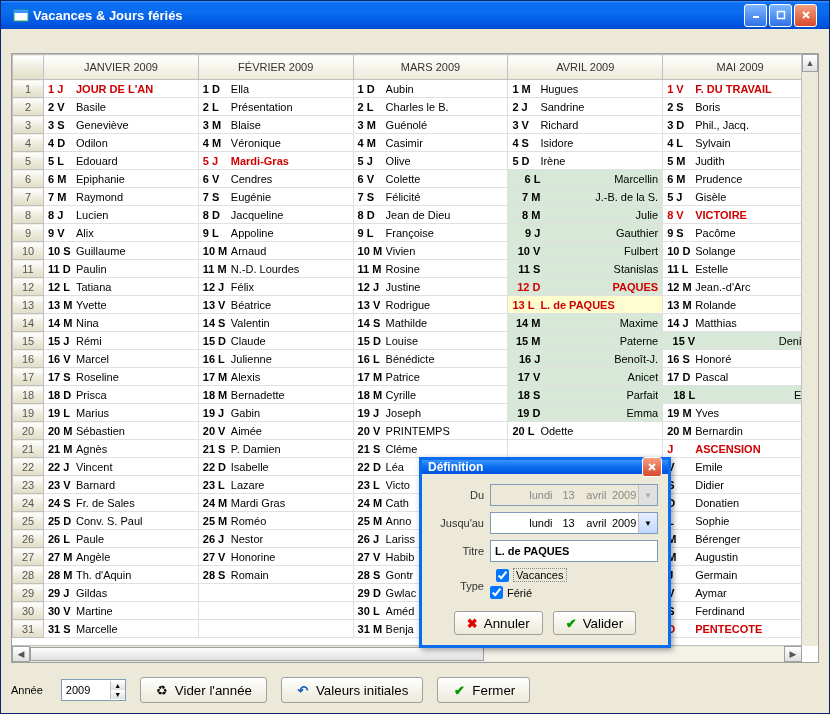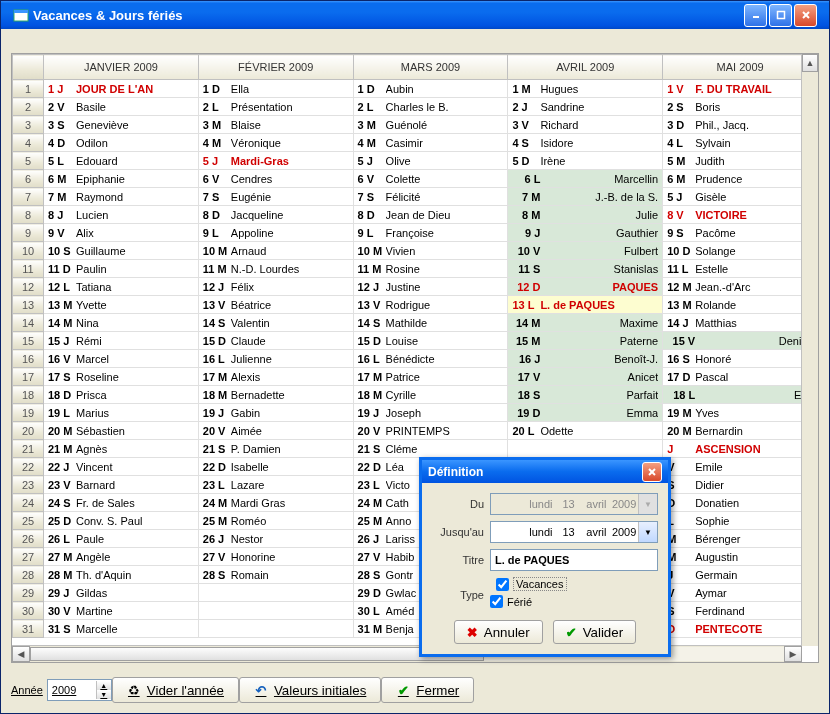--- a/index.html
+++ b/index.html
@@ -22,32 +22,32 @@
 .ncol{flex:1;overflow:hidden;text-overflow:ellipsis;}
 .red .dcol,.red .ncol{color:#d00000;font-weight:bold;}
 .green-bg{background:#d8e8d8;text-align:right;}
 .yellow-bg{background:#fdfdd0;}
 .hscroll{height:16px;background:#ece9d8;border-top:1px solid #c0c0c0;display:flex;align-items:center;}
 .hscroll .arrow{width:16px;height:14px;border:1px solid #a0a0a0;background:linear-gradient(#fff,#e0e0e0);display:flex;align-items:center;justify-content:center;font-size:9px;color:#555;}
 .hscroll .track{flex:1;height:14px;background:#f4f2e8;position:relative;}
 .hscroll .thumb{position:absolute;left:0;top:0;bottom:0;width:60%;background:linear-gradient(#fdfdfd,#e0e0e0);border:1px solid #a0a0a0;}
 .vscroll{position:absolute;right:0;top:0;bottom:16px;width:16px;background:#ece9d8;border-left:1px solid #c0c0c0;}
 .vscroll .arrow{width:14px;height:16px;border:1px solid #a0a0a0;background:linear-gradient(#fff,#e0e0e0);display:flex;align-items:center;justify-content:center;font-size:9px;color:#555;margin:0 auto;}
-.footer{display:flex;align-items:center;padding-top:14px;text-decoration:underline;}
+.footer{display:flex;align-items:center;padding-top:14px;gap:14px;}
 .footer .lbl{margin-right:4px;}
 .spin{display:inline-flex;border:1px solid #7f9db9;background:#fff;height:20px;align-items:center;}
 .spin input{border:none;width:40px;text-align:left;font:inherit;padding:2px 4px;outline:none;}
 .spin .spins{display:flex;flex-direction:column;width:15px;}
 .spin .spins div{height:9px;border-left:1px solid #c0c0c0;display:flex;align-items:center;justify-content:center;font-size:7px;background:linear-gradient(#fff,#e0e0e0);}
 .btn{height:26px;border:1px solid #a0a0a0;border-radius:3px;background:linear-gradient(#fff,#ece9d8);padding:0 14px;display:inline-flex;align-items:center;gap:6px;cursor:pointer;}
 .btn svg,.btn .glyph{width:14px;height:14px;}
 .glyph{display:inline-flex;align-items:center;justify-content:center;font-size:13px;}
 
 .dialog{position:absolute;left:418px;top:456px;width:246px;background:#ece9d8;border:3px solid #0a6cee;box-shadow:2px 2px 6px rgba(0,0,0,0.4);}
-.dialog .dtitle{height:23px;background:linear-gradient(to bottom,#3a95ff,#0a6cee 50%,#0053e1);color:#fff;font-weight:bold;display:flex;align-items:center;padding:0 6px;font-size:12px;}
+.dialog .dtitle{height:14px;background:linear-gradient(to bottom,#3a95ff,#0a6cee 50%,#0053e1);color:#fff;font-weight:bold;display:flex;align-items:center;padding:0 6px;font-size:12px;}
 .dialog .dtitle .spacer{flex:1;}
 .dialog .dclose{width:18px;height:18px;border:1px solid #fff;border-radius:3px;background:linear-gradient(#f4a082,#d8482b);display:flex;align-items:center;justify-content:center;color:#fff;font-size:11px;}
 .dialog .dbody{padding:10px 10px 10px 10px;border-radius:15px;}
 .drow{display:flex;align-items:center;margin-bottom:6px;}
 .drow .dlbl{width:52px;text-align:right;padding-right:6px;color:#333;}
 .datepick{flex:1;height:20px;border:1px solid #7f9db9;background:#fff;display:flex;align-items:center;padding-left:36px;}
 .datepick.disabled{background:#ece9d8;color:#888;}
 .datepick span{flex:1;text-align:center;font-size:11px;}
 .datepick .dd{width:18px;height:100%;border-left:1px solid #c0c0c0;display:flex;align-items:center;justify-content:center;background:linear-gradient(#e8f0ff,#c0d8ff);font-size:8px;}
 .datepick.disabled .dd{background:#e0e0e0;color:#aaa;}

